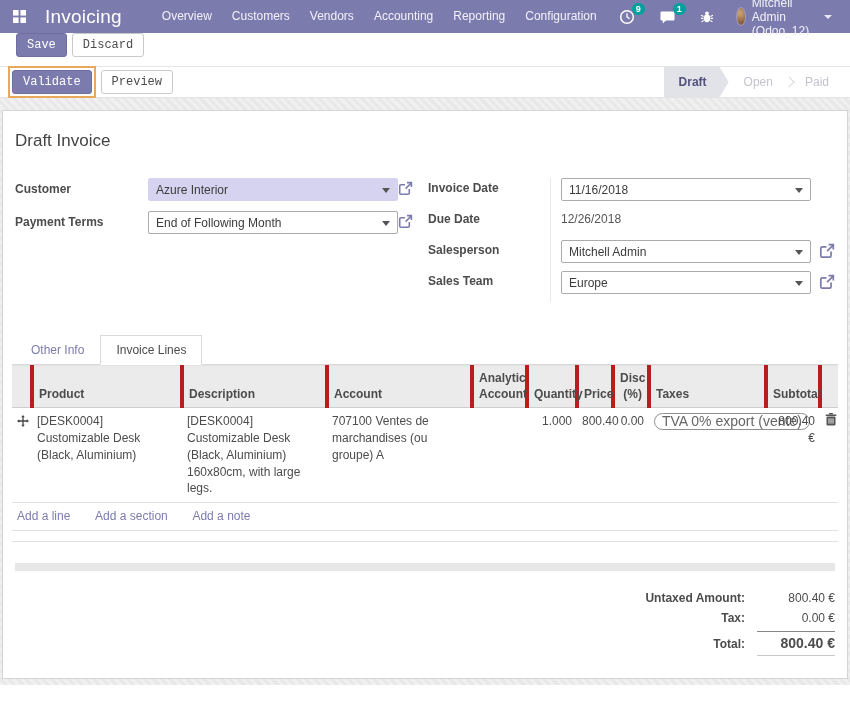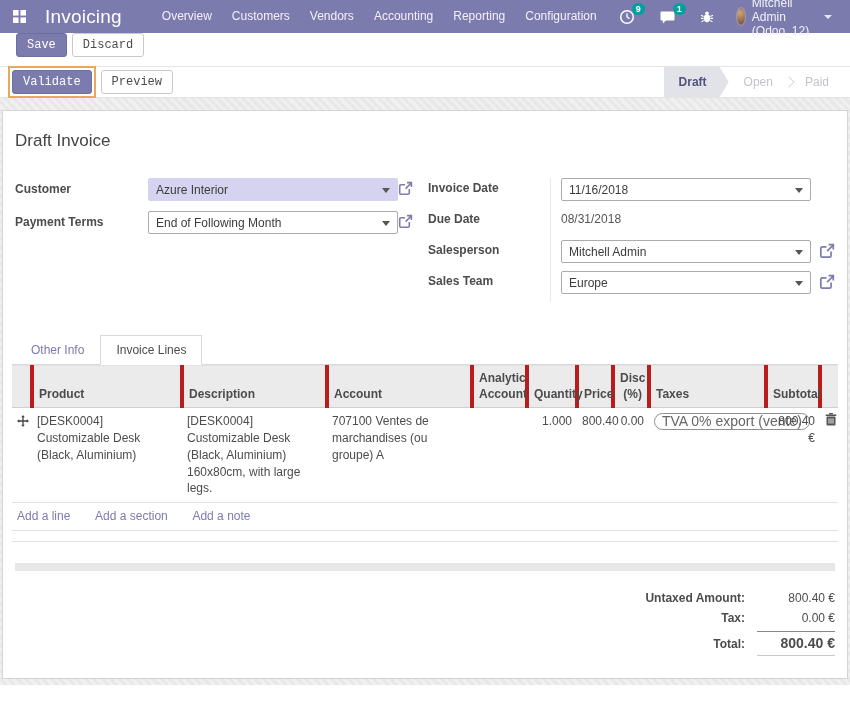--- a/index.html
+++ b/index.html
@@ -210,21 +210,21 @@
         <div class="rg-label">Invoice Date</div>
         <div class="rg-val">
           <div class="m2o m2o-plain">
             <span>11/16/2018</span>
             <span class="fld-caret"></span>
           </div>
         </div>
 
         <div class="rg-label">Due Date</div>
         <div class="rg-val">
-          <span class="plain-val">08/31/2018</span>
+          <span class="plain-val">12/26/2018</span>
         </div>
 
         <div class="rg-label">Salesperson</div>
         <div class="rg-val">
           <div class="m2o m2o-plain">
             <span>Mitchell Admin</span>
             <span class="fld-caret"></span>
           </div>
           <span class="ext-link">
             <svg width="16" height="16" viewBox="0 0 15 15">

